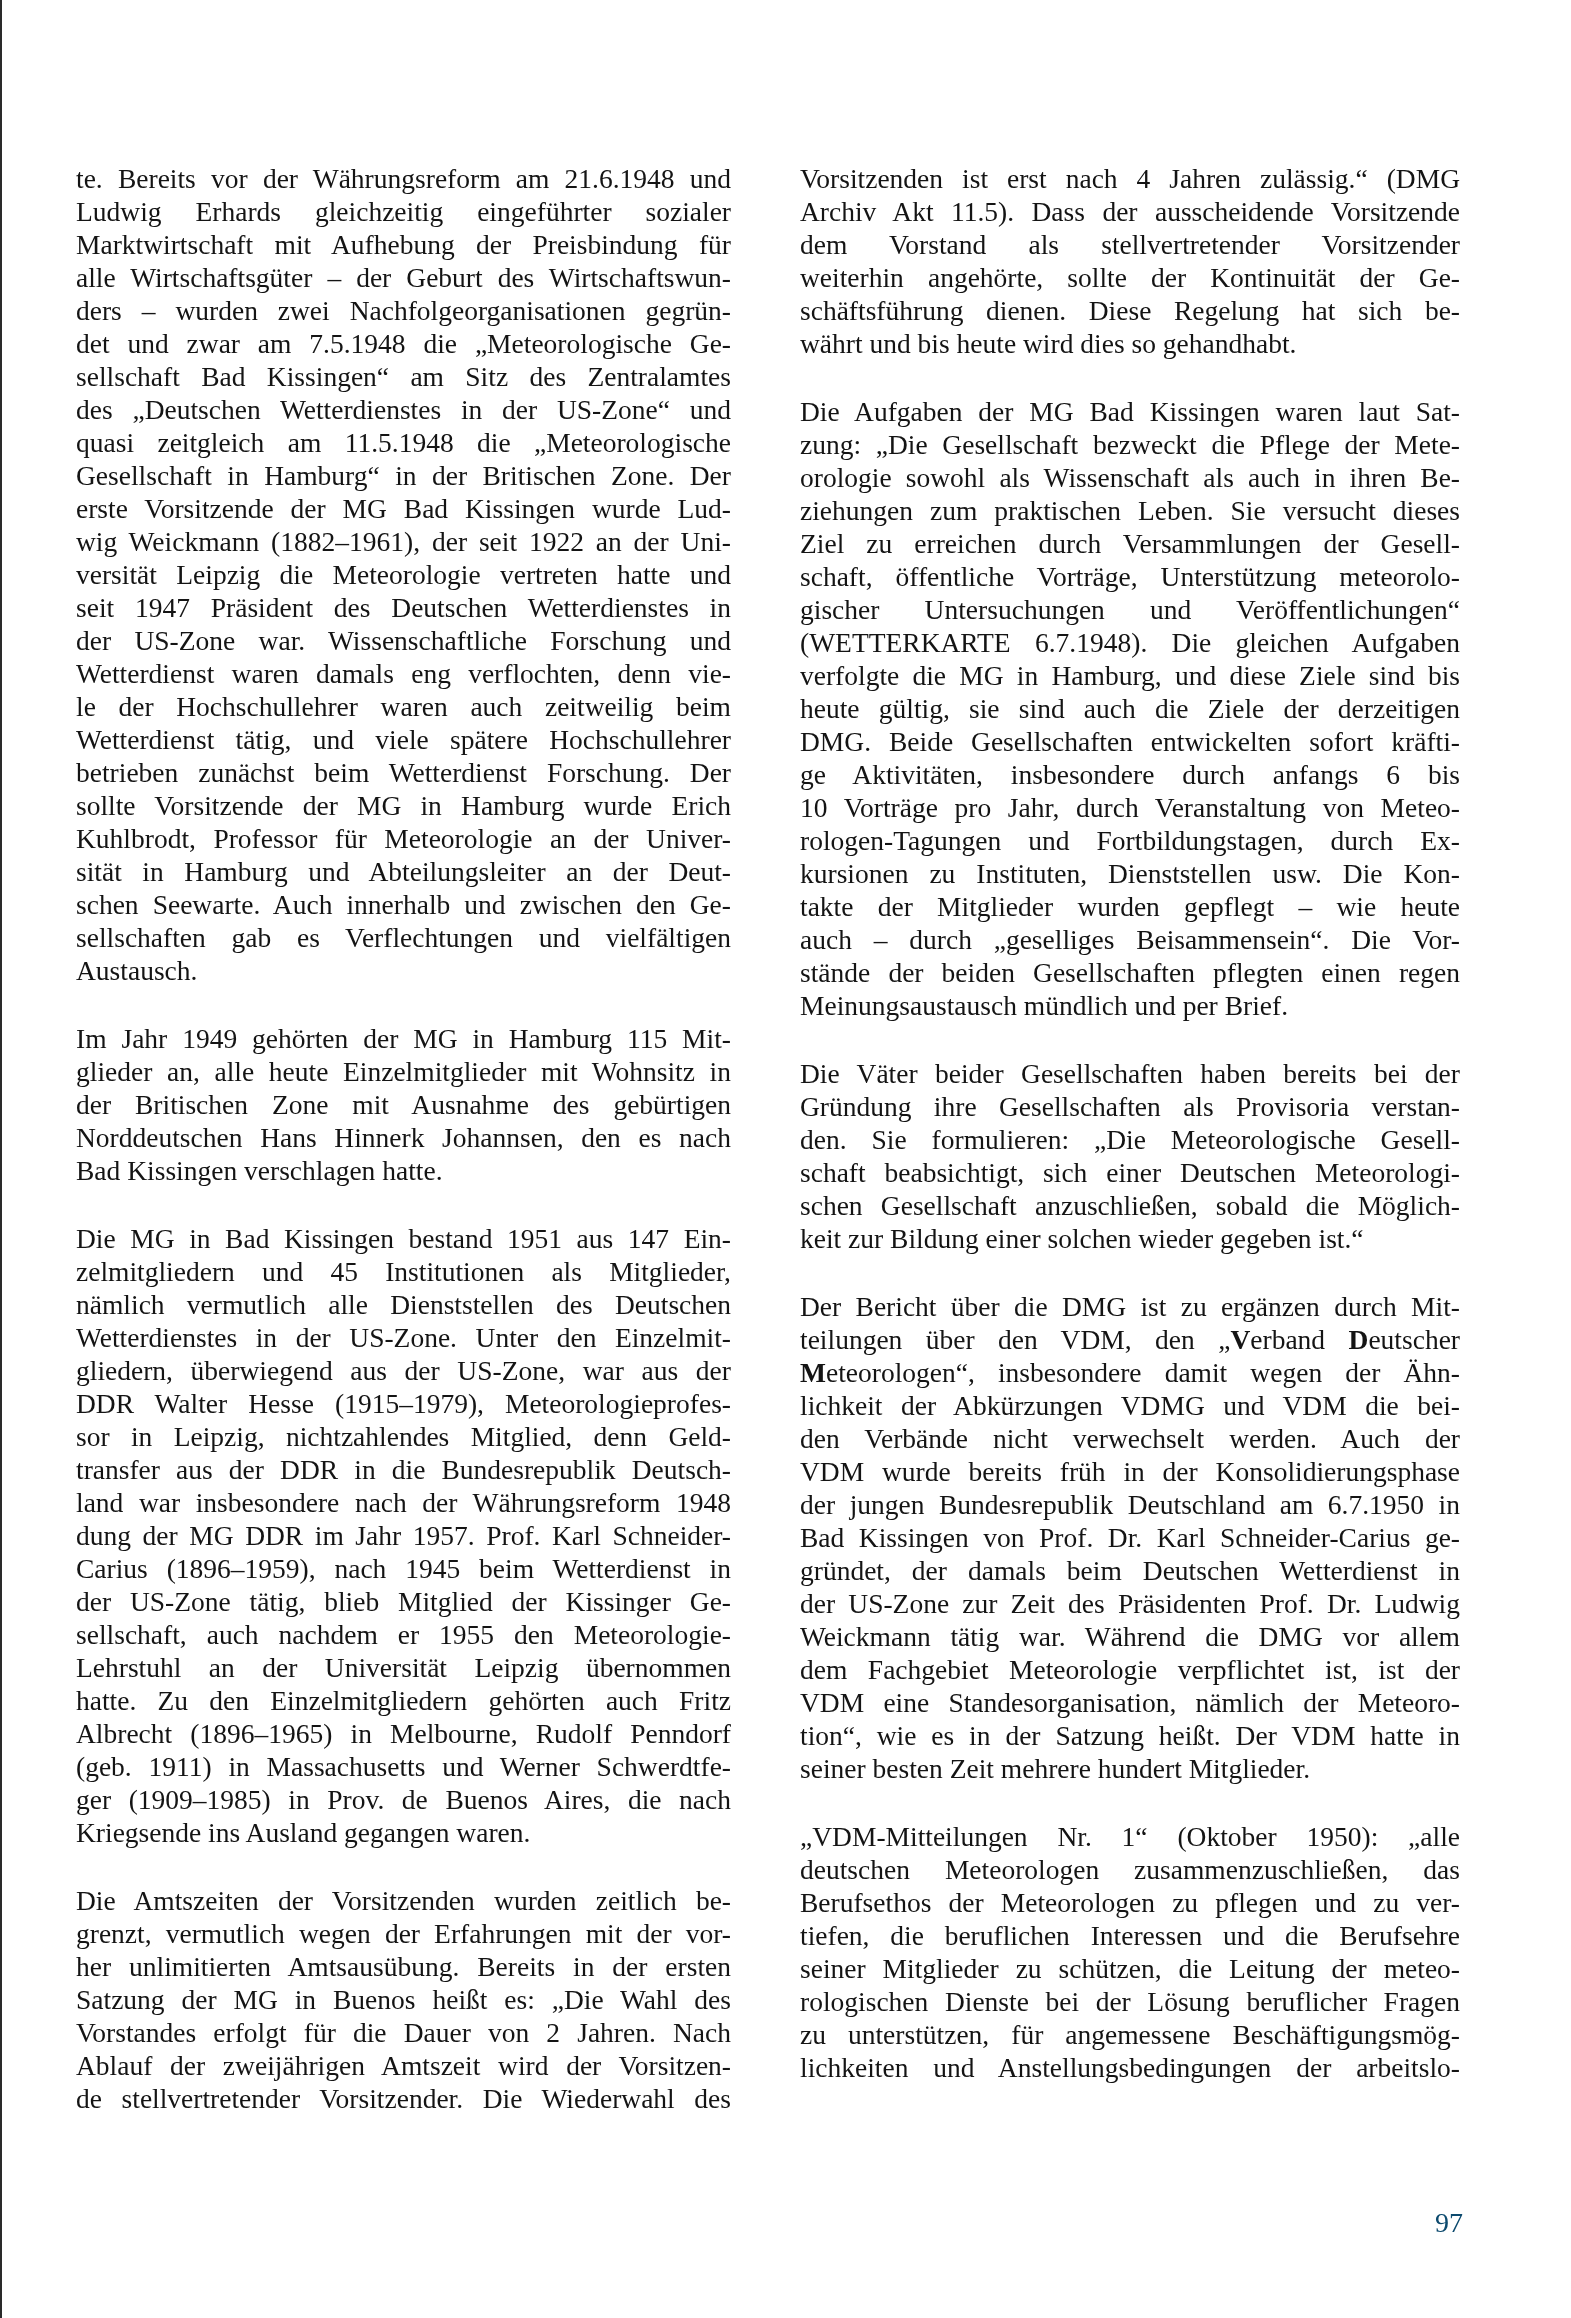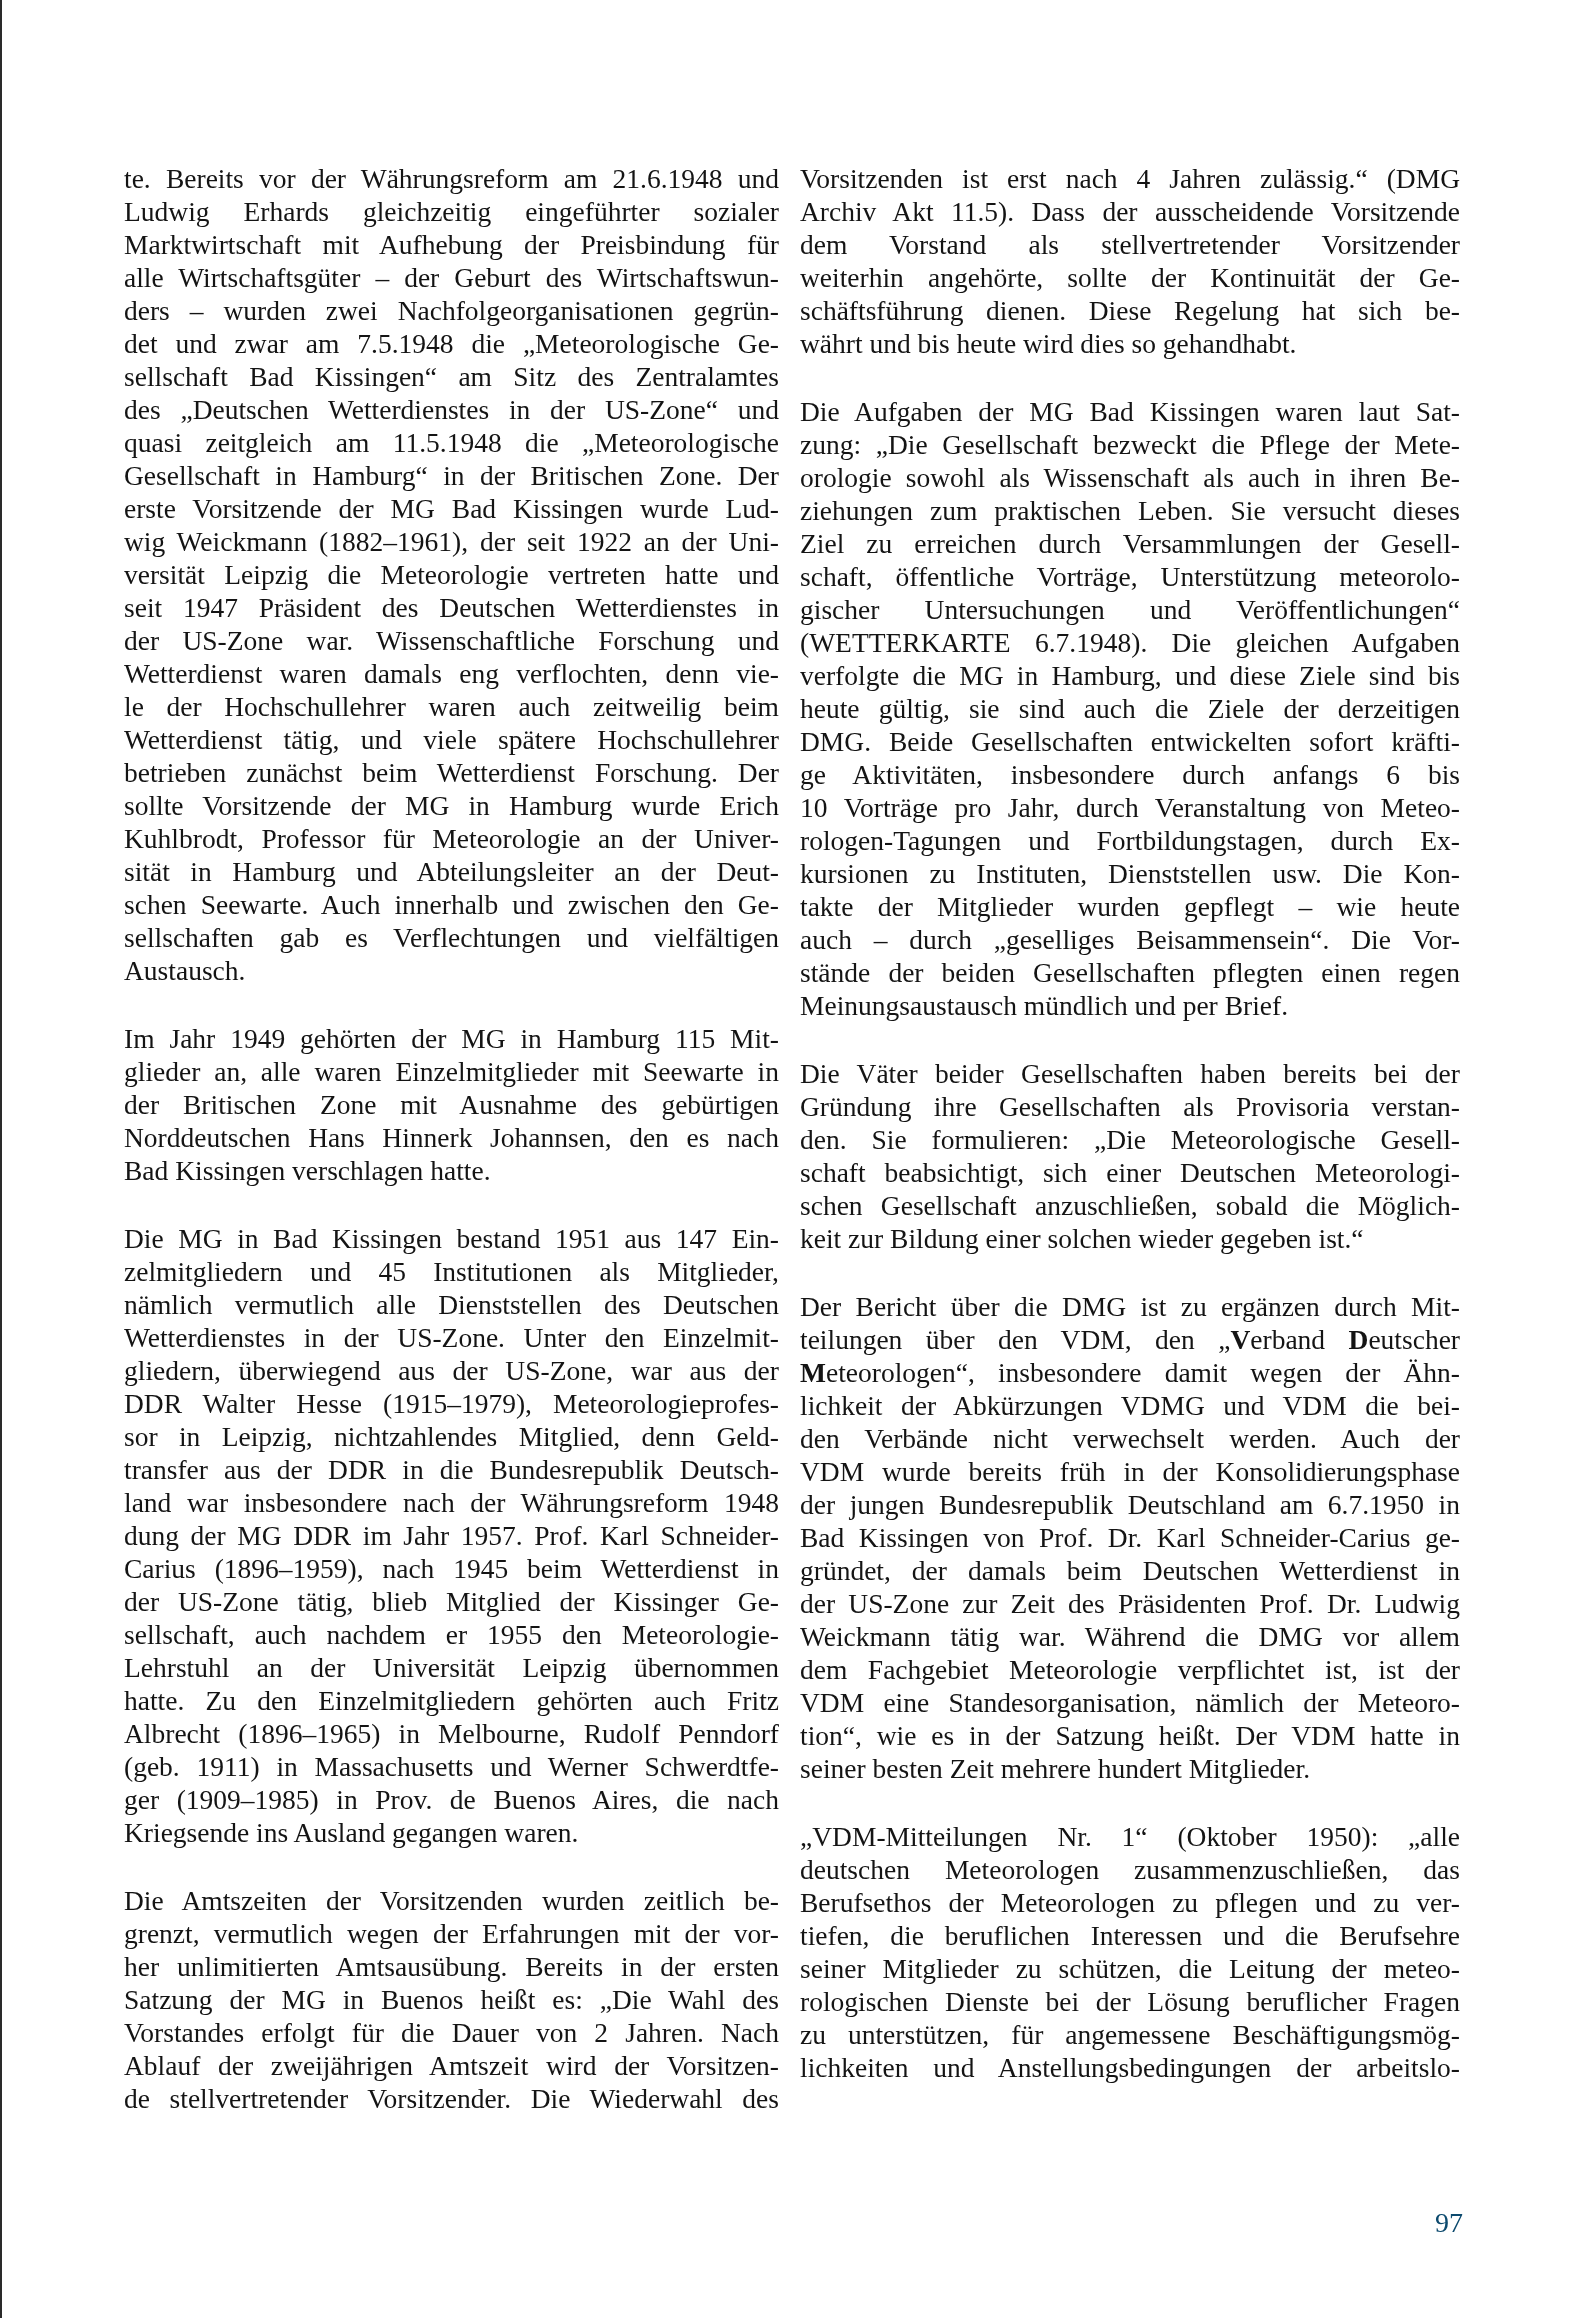--- a/index.html
+++ b/index.html
@@ -1,19 +1,19 @@
 <!DOCTYPE html>
 <html style="font-size:12.6px"><head>
 <meta charset="utf-8">
 <style>
   html, body { margin: 0; padding: 0; background: #ffffff; }
   body { width: 1572px; height: 2319px; position: relative; overflow: hidden; }
   .edge { position: absolute; left: 0; top: 0; width: 2.4px; height: 2319px; background: #2a2a2a; }
   .col { position: absolute; top: 162px; font-family: "Liberation Serif", "DejaVu Serif", serif; font-size: 27.5px; color: #141414; }
-  .col.left { left: 76px; width: 655px; margin-left: 48px; }
+  .col.left { left: 76px; width: 655px; }
   .col.right { left: 800px; width: 660px; }
   .para { margin: 0 0 35px 0; }
   .line { display: block; height: 33px; line-height: 33px; white-space: nowrap; text-align: justify; text-align-last: justify; }
   .line.last { text-align-last: left; }
   .b { font-weight: bold; }
   .pagenum { position: absolute; left: 1435px; top: 2207px; font-family: "Liberation Serif", "DejaVu Serif", serif; font-size: 28px; color: #0c4a6e; }
 </style>
 </head>
 <body>
 
@@ -42,21 +42,21 @@
       <span class="line">betrieben zunächst beim Wetterdienst Forschung. Der</span>
       <span class="line">sollte Vorsitzende der MG in Hamburg wurde Erich</span>
       <span class="line">Kuhlbrodt, Professor für Meteorologie an der Univer-</span>
       <span class="line">sität in Hamburg und Abteilungsleiter an der Deut-</span>
       <span class="line">schen Seewarte. Auch innerhalb und zwischen den Ge-</span>
       <span class="line">sellschaften gab es Verflechtungen und vielfältigen</span>
       <span class="line last">Austausch.</span>
     </div>
   <div class="para">
       <span class="line">Im Jahr 1949 gehörten der MG in Hamburg 115 Mit-</span>
-      <span class="line">glieder an, alle waren Einzelmitglieder mit Seewarte in</span>
+      <span class="line">glieder an, alle heute Einzelmitglieder mit Wohnsitz in</span>
       <span class="line">der Britischen Zone mit Ausnahme des gebürtigen</span>
       <span class="line">Norddeutschen Hans Hinnerk Johannsen, den es nach</span>
       <span class="line last">Bad Kissingen verschlagen hatte.</span>
     </div>
   <div class="para">
       <span class="line">Die MG in Bad Kissingen bestand 1951 aus 147 Ein-</span>
       <span class="line">zelmitgliedern und 45 Institutionen als Mitglieder,</span>
       <span class="line">nämlich vermutlich alle Dienststellen des Deutschen</span>
       <span class="line">Wetterdienstes in der US-Zone. Unter den Einzelmit-</span>
       <span class="line">gliedern, überwiegend aus der US-Zone, war aus der</span>

